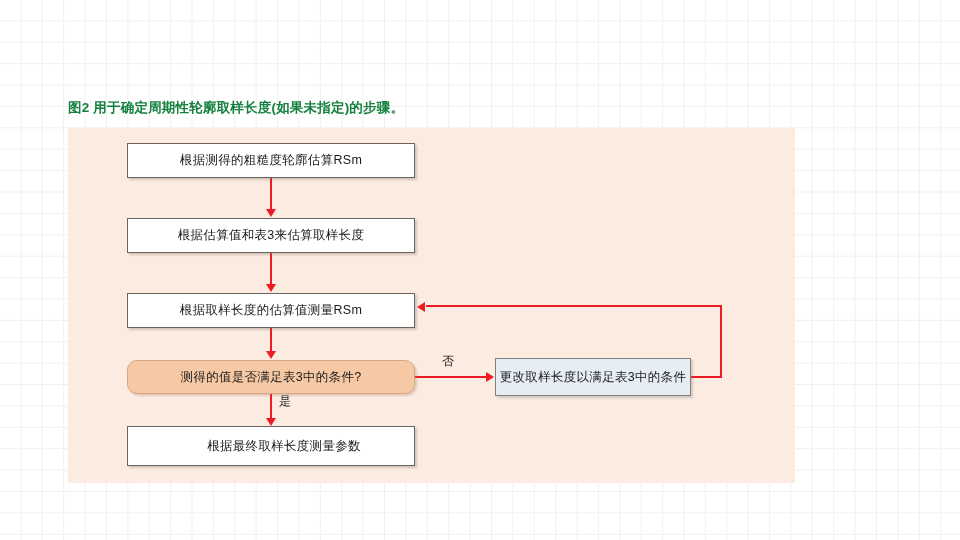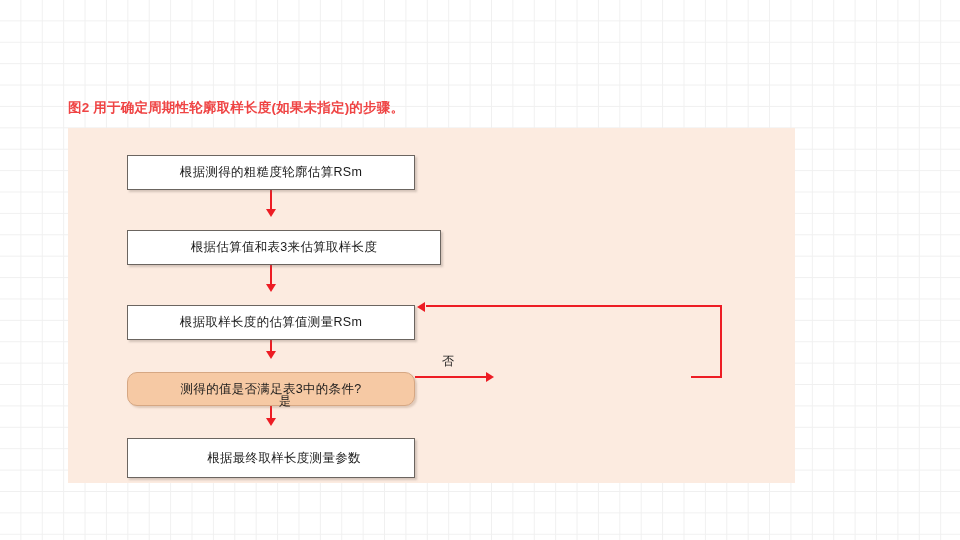--- a/index.html
+++ b/index.html
@@ -18,41 +18,40 @@
       linear-gradient(to bottom, #f0f0f0 1px, transparent 1px);
     background-size:21.4px 21.4px;
     background-position:-1px -1px;
     z-index:0;
   }
   #figure-title{
     position:absolute;
     left:68px; top:99px;
     font-size:13.5px;
     font-weight:bold;
-    color:#ef4444;
+    color:#15803d;
     letter-spacing:0.2px;
     white-space:nowrap;
     z-index:3;
   }
   #flowchart-canvas{
     position:absolute;
     left:68px; top:128px;
     width:727px; height:355px;
     background:#fcebe0;
     z-index:1;
   }
   .node{
     position:absolute;
     display:flex; align-items:center; justify-content:center;
     font-size:12.5px;
     color:#1a1a1a;
     text-align:center;
     z-index:3;
     letter-spacing:0.3px;
-    margin-top:12px;
   }
   .node.process{
     background:#ffffff;
     border:1.4px solid #6b6560;
     box-shadow:2px 2px 2px rgba(120,105,95,0.30);
   }
   .node.decision{
     background:#f7ca a6;
     background:#f6c9a4;
     border:1.4px solid #d6a783;
@@ -103,26 +102,27 @@
 <body>
 
 <div id="grid-background"></div>
 
 <div id="figure-title">图2 用于确定周期性轮廓取样长度(如果未指定)的步骤。</div>
 
 <div id="flowchart-canvas">
 
   <div class="node process" style="left:59px; top:15px; width:288px; height:35px;">根据测得的粗糙度轮廓估算RSm</div>
 
-  <div class="node process" style="left:59px; top:90px; width:314px; height:35px;">根据估算值和表3来估算取样长度</div>
+  <div class="node process" style="left:59px; top:90px; width:288px; height:35px;">根据估算值和表3来估算取样长度</div>
 
   <div class="node process" style="left:59px; top:165px; width:288px; height:35px;">根据取样长度的估算值测量RSm</div>
 
   <div class="node decision" style="left:59px; top:232px; width:288px; height:34px;border-radius:10px;">测得的值是否满足表3中的条件?</div>
 
+  <div class="node alt" style="left:427px; top:230px; width:196px; height:38px;">更改取样长度以满足表3中的条件</div>
 
   <div class="node process" style="left:59px; top:298px; width:288px; height:40px;padding-left:26px;">根据最终取样长度测量参数</div>
 
   <div class="conn-v" style="left:202px; top:50px; height:32px;"></div>
   <div class="arrowhead down" style="left:198px; top:81px;"></div>
 
   <div class="conn-v" style="left:202px; top:125px; height:32px;"></div>
   <div class="arrowhead down" style="left:198px; top:156px;"></div>
 
   <div class="conn-v" style="left:202px; top:200px; height:24px;"></div>

